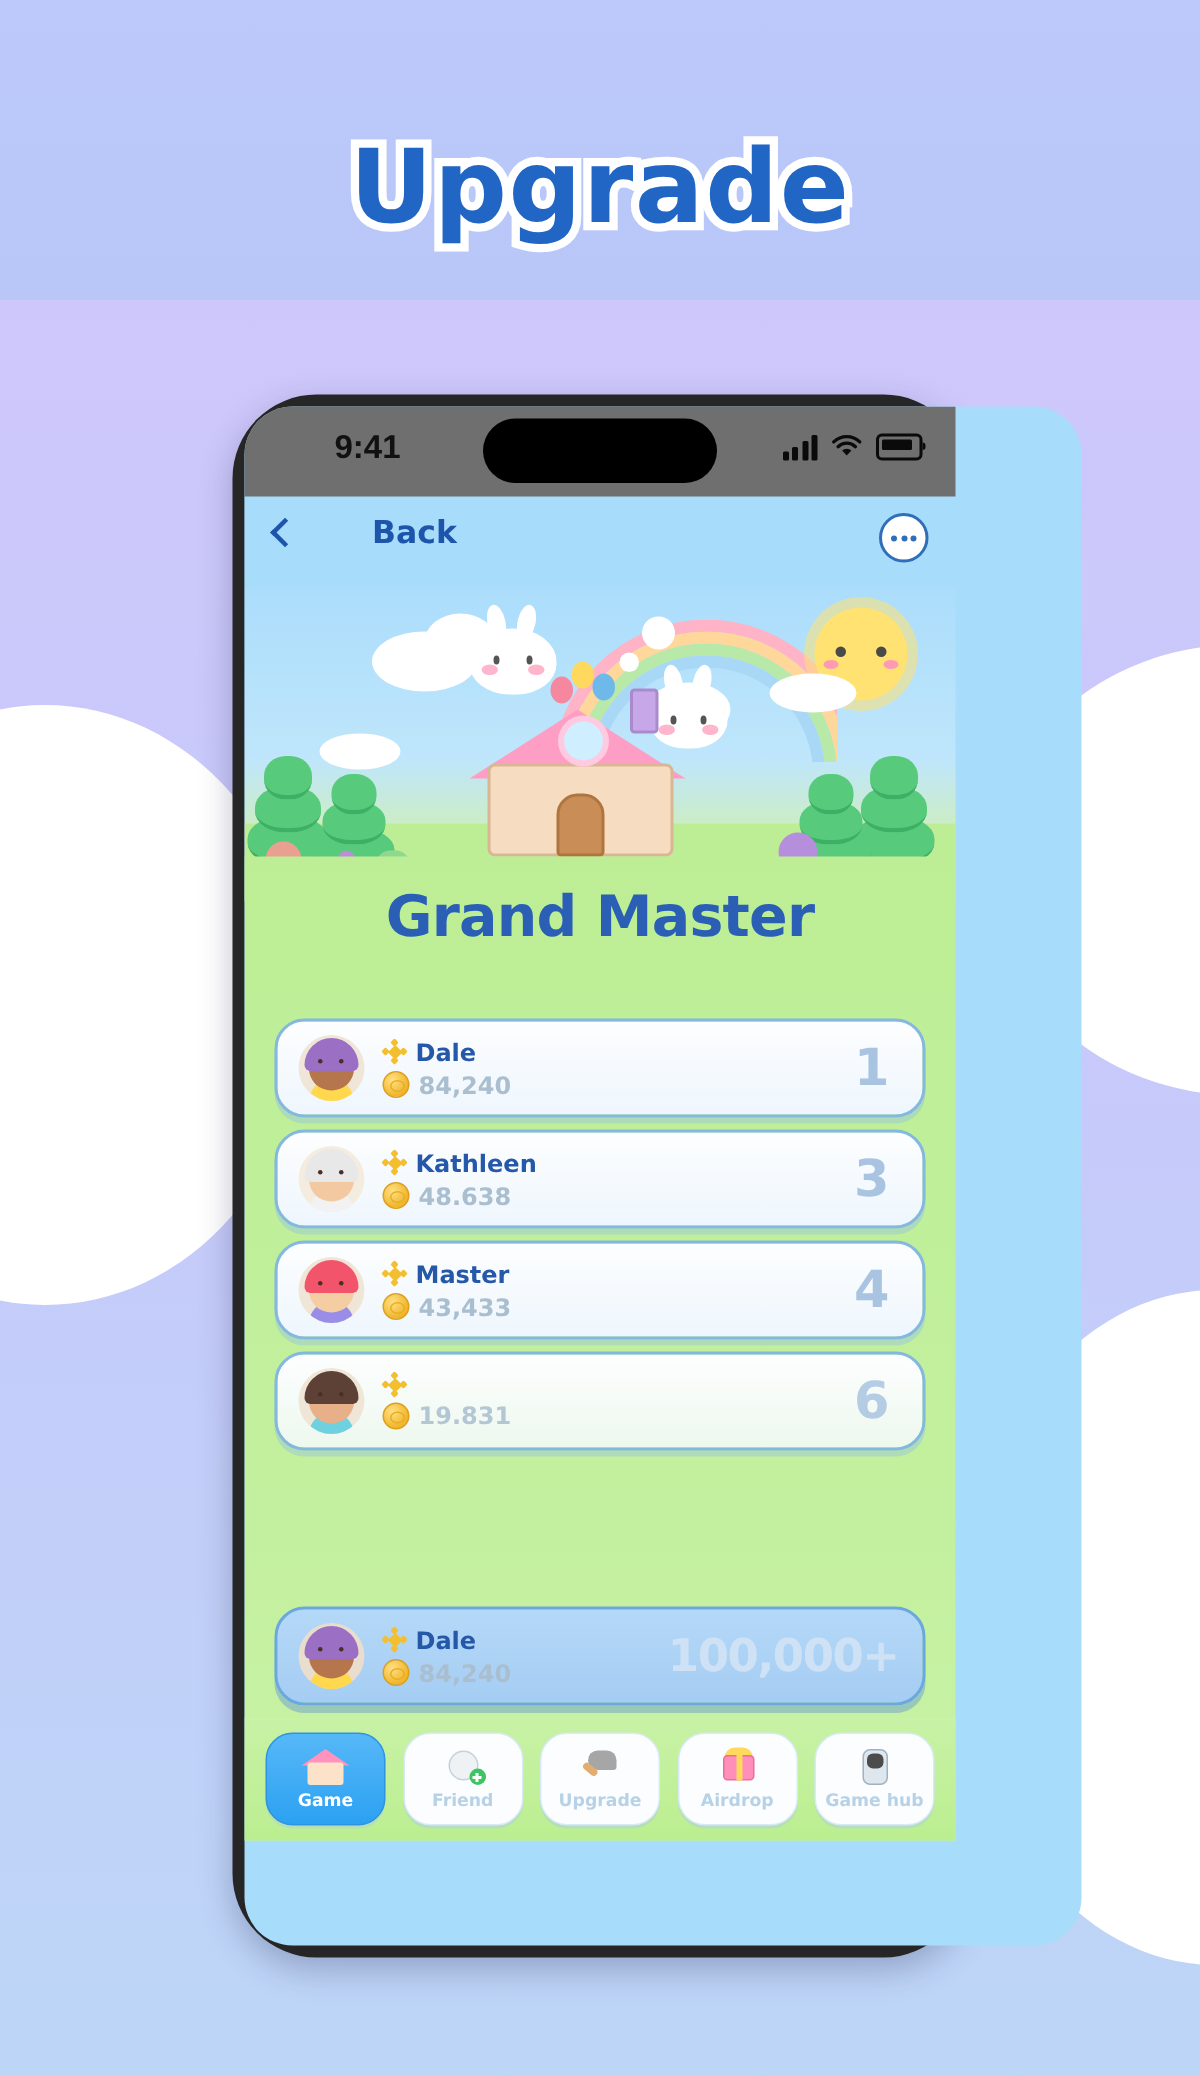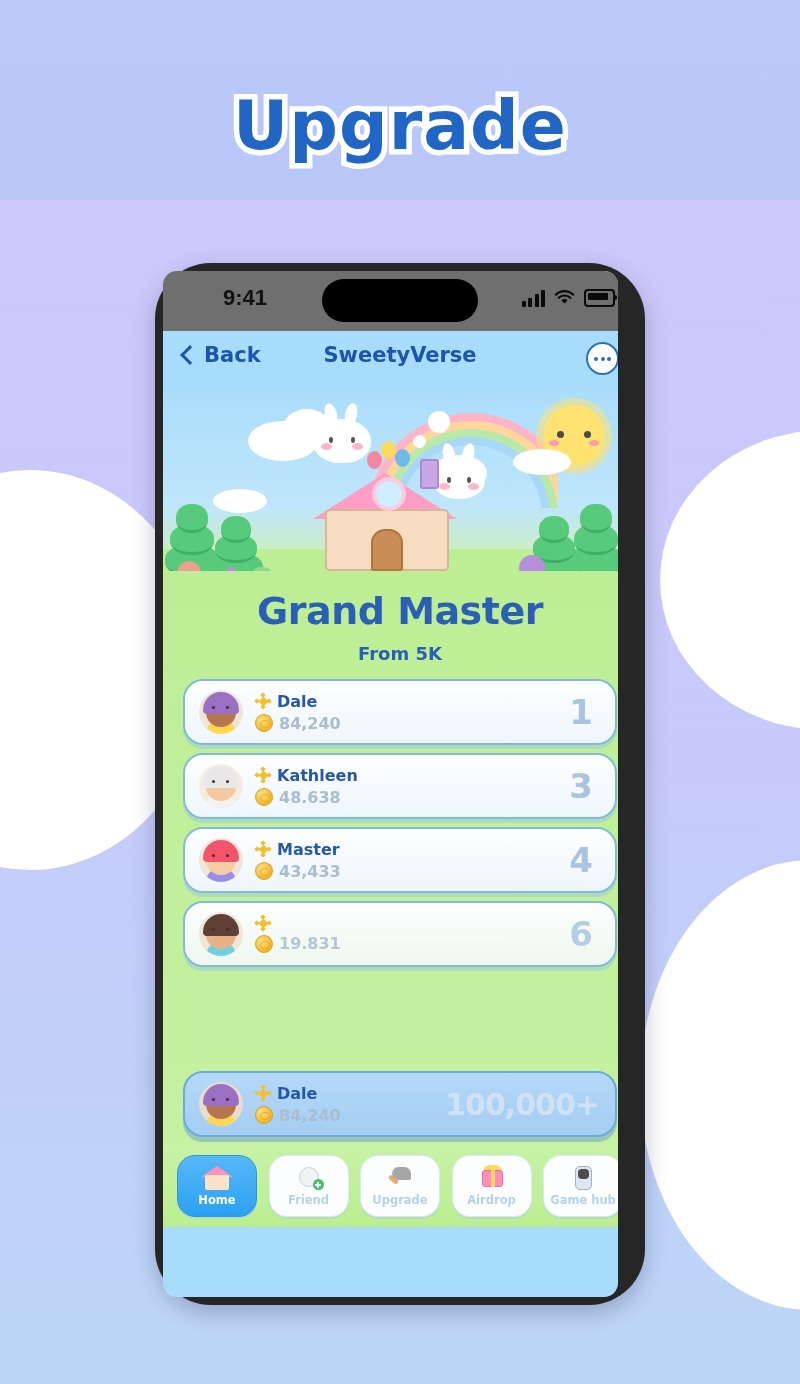--- a/index.html
+++ b/index.html
@@ -30,21 +30,21 @@
   }
 
   
   .phone{
     position:absolute;left:155px;top:263px;width:490px;height:1042px;
     border-radius:56px;background:#262626;
     box-shadow:0 8px 22px rgba(40,40,80,.28);
     padding:8px;box-sizing:border-box;
   }
   .screen{
-    position:relative;width:455px;height:1026px;border-radius:14px;
+    position:relative;width:558px;height:1026px;border-radius:32px;
     overflow:hidden;background:#a8dcfb;
   }
   
   .statusbar{
     position:absolute;left:0;top:0;width:474px;height:60px;background:#706f6f;
     display:flex;align-items:center;z-index:6;
   }
   .st-time{position:absolute;left:60px;top:14px;font-size:22px;font-weight:bold;color:#111;
     font-family:"Liberation Sans",sans-serif;}
   .notch{position:absolute;left:159px;top:8px;width:156px;height:43px;border-radius:22px;background:#000;}
@@ -54,21 +54,21 @@
   .bars i:nth-child(1){height:6px}.bars i:nth-child(2){height:9px}
   .bars i:nth-child(3){height:13px}.bars i:nth-child(4){height:17px}
   .batt{width:27px;height:14px;border:2px solid #0a0a0a;border-radius:4px;position:relative;}
   .batt::after{content:"";position:absolute;left:1.5px;top:1.5px;width:20px;height:7px;background:#0a0a0a;border-radius:1px;}
   .batt::before{content:"";position:absolute;right:-4px;top:4px;width:2px;height:5px;background:#0a0a0a;border-radius:0 2px 2px 0;}
 
   
   .appbar{position:absolute;left:0;top:60px;width:474px;height:60px;background:#a8dcfb;z-index:5;}
   .back{position:absolute;left:20px;top:12px;display:flex;align-items:center;gap:7px;cursor:pointer;}
   .chev{width:11px;height:11px;border-left:3.5px solid #1c55ab;border-bottom:3.5px solid #1c55ab;transform:rotate(45deg);}
-  .back-label{font-size:21px;font-weight:bold;color:#1c55ab;font-family:"DejaVu Sans",sans-serif;}
+  .back-label{font-size:21px;font-weight:bold;color:#1c55ab;font-family:"DejaVu Sans",sans-serif;margin-left:44px;}
   .appbar-title{position:absolute;left:0;top:12px;width:474px;text-align:center;
     font-size:21px;font-weight:bold;color:#1c55ab;font-family:"DejaVu Sans",sans-serif;}
   .more-btn{position:absolute;right:18px;top:11px;width:29px;height:29px;border-radius:50%;
     background:#fff;border:2.2px solid #2f6fba;display:flex;align-items:center;justify-content:center;gap:2.5px;cursor:pointer;}
   .more-btn span{width:4px;height:4px;border-radius:50%;background:#2f6fba;display:block;}
 
   
   .scene{position:absolute;left:0;top:120px;width:474px;height:210px;overflow:hidden;
     background:linear-gradient(180deg,#abddfb 0%,#bfe6fb 55%,#cdeec0 78%,#c5f0a2 100%);}
   .sky-ground{position:absolute;left:0;bottom:0;width:474px;height:52px;background:#bdee95;}
@@ -211,21 +211,20 @@
         </svg>
         <div class="batt"></div>
       </div>
     </div>
 
     <div class="appbar">
       <div class="back">
         <div class="chev"></div>
         <span class="back-label">Back</span>
       </div>
-      <div class="appbar-title">SweetyVerse</div>
       <div class="more-btn">
         <span></span>
         <span></span>
         <span></span>
       </div>
     </div>
 
     <div class="scene">
       <div class="sky-ground"></div>
 
@@ -304,21 +303,20 @@
       <div class="flower" style="left:88px;bottom:16px;width:22px;height:18px;border-radius:10px;background:#8fd98f;"></div>
       <div class="flower" style="left:14px;bottom:14px;width:24px;height:26px;border-radius:12px;background:#e8a090;"></div>
       <div class="flower" style="right:74px;bottom:8px;width:34px;height:20px;border-radius:16px 16px 4px 4px;background:#c4a2e6;"></div>
       <div class="flower" style="right:92px;bottom:20px;width:26px;height:26px;border-radius:13px;background:#b58fdc;"></div>
       <div class="flower" style="left:150px;bottom:8px;width:16px;height:13px;border-radius:50%;background:#e9b9d6;"></div>
       <div class="flower" style="left:196px;bottom:6px;width:54px;height:16px;border-radius:9px;background:#9fe2f2;"></div>
     </div>
 
     <div class="list-area">
       <div class="rank-title" style="position:absolute;top:18px;">Grand Master</div>
-      <div class="rank-sub" style="position:absolute;top:72px;">From 5K</div>
 
       <div class="list">
 
         <div class="row">
           <div class="avatar" style="background:#f0e6d8;">
             <span class="av-body" style="background:#ffd84d"></span>
             <span class="av-face" style="background:#b5764e"></span>
             <span class="av-hair" style="background:#9a6fc4"></span>
             <span class="av-eye" style="left:13px"></span>
               <span class="av-eye" style="left:27px"></span>
@@ -452,21 +450,21 @@
         </div>
         <div class="rank">100,000+</div>
       </div>
 
       <div class="tabbar">
         <div class="tab active">
           <div class="tab-ico">
               <span class="ic-roof"></span>
               <span class="ic-house"></span>
             </div>
-          <div class="tab-label">Home</div>
+          <div class="tab-label">Game</div>
         </div>
         <div class="tab">
           <div class="tab-ico">
               <span class="ic-bird"></span>
               <span class="ic-plus"></span>
             </div>
           <div class="tab-label">Friend</div>
         </div>
         <div class="tab">
           <div class="tab-ico">

